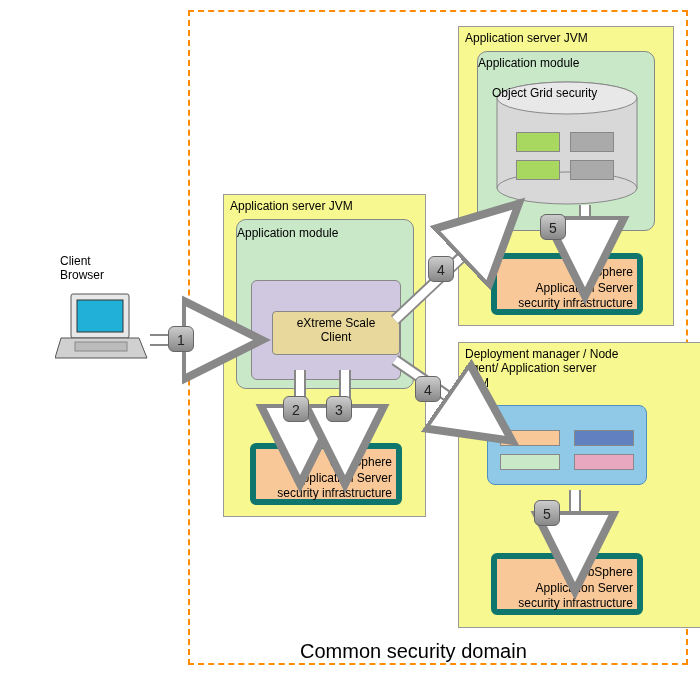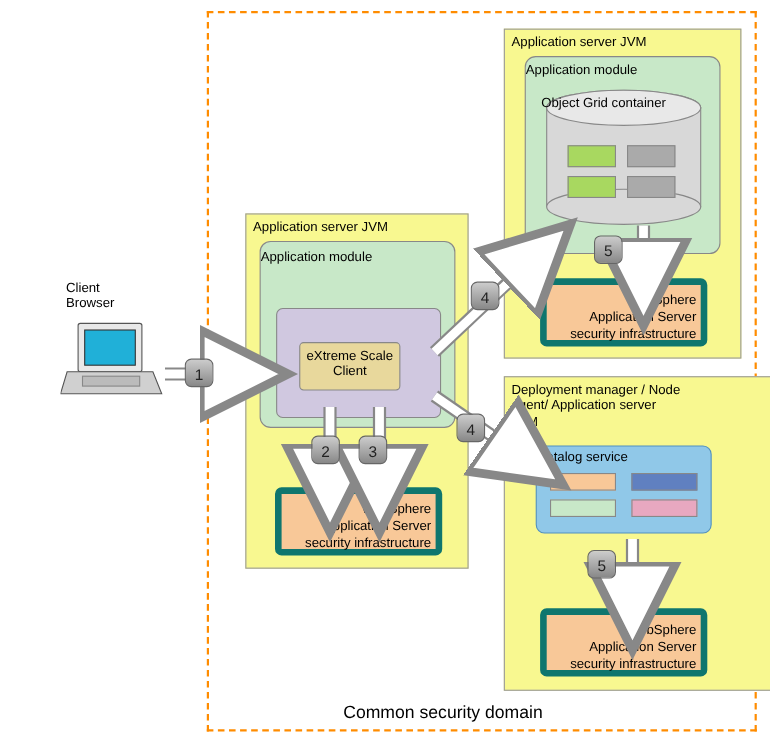--- a/index.html
+++ b/index.html
@@ -92,74 +92,73 @@
   <path d="M395,360 L466,409" stroke="#fff" stroke-width="8" fill="none" marker-end="url(#ah)"></path>
 
   <path d="M585,205 L585,250" stroke="#888" stroke-width="12" fill="none"></path>
   <path d="M585,205 L585,240" stroke="#fff" stroke-width="8" fill="none" marker-end="url(#ah)"></path>
 
   <path d="M575,490 L575,545" stroke="#888" stroke-width="12" fill="none"></path>
   <path d="M575,490 L575,535" stroke="#fff" stroke-width="8" fill="none" marker-end="url(#ah)"></path>
 </svg>
 
 <div class="abs domain-border" style="left:188px; top:10px; width:500px; height:655px;"></div>
-<div class="txt" style="left:312px; top:640px; font-size:16px;">Common security domain</div>
+<div class="txt" style="left:300px; top:640px; font-size:20px;">Common security domain</div>
 
 <div class="txt center" style="left:60px; top:254px; width:80px; white-space:pre-line;">Client
 Browser</div>
 <svg class="abs" style="left:55px; top:290px; width:95px; height:80px;">
   <rect x="16" y="4" width="58" height="44" fill="#e8e8e8" stroke="#555" rx="2"></rect>
   <rect x="22" y="10" width="46" height="32" fill="#20b0d8" stroke="#333"></rect>
   <path d="M6,48 L84,48 L92,68 L0,68 Z" fill="#d0d0d0" stroke="#555"></path>
   <rect x="20" y="52" width="52" height="9" fill="#bbb" stroke="#888"></rect>
 </svg>
 
 <div class="abs jvm-box" style="left:223px; top:194px; width:203px; height:323px;">
   <div class="txt" style="left:6px; top:4px;">Application server JVM</div>
   <div class="abs app-module" style="left:12px; top:24px; width:178px; height:170px;">
     <div class="txt center" style="left:0; top:6px; width:100%;">Application module</div>
     <div class="abs servlet-box" style="left:14px; top:60px; width:150px; height:100px;">
-      <div class="abs client-box" style="left:20px; top:30px; width:92px; height:44px; white-space:pre-line;">eXtreme Scale
+      <div class="abs client-box" style="left:20px; top:30px; width:128px; height:44px; white-space:pre-line;">eXtreme Scale
 Client</div>
     </div>
   </div>
   <div class="abs was-box" style="left:26px; top:248px; width:152px; height:62px; white-space:pre-line;">WebSphere
 Application Server
 security infrastructure</div>
 </div>
 
 <div class="abs jvm-box" style="left:458px; top:26px; width:216px; height:300px;">
   <div class="txt" style="left:6px; top:4px;">Application server JVM</div>
   <div class="abs app-module" style="left:18px; top:24px; width:178px; height:180px;">
     <div class="txt center" style="left:0; top:4px; width:100%;">Application module</div>
 
     <svg class="abs" style="left:14px; top:26px; width:150px; height:130px;">
       <ellipse cx="75" cy="20" rx="70" ry="16" fill="#d8d8d8" stroke="#888"></ellipse>
       <rect x="5" y="20" width="140" height="90" fill="#d8d8d8" stroke="#888"></rect>
       <ellipse cx="75" cy="110" rx="70" ry="16" fill="#d8d8d8" stroke="#888"></ellipse>
       <ellipse cx="75" cy="20" rx="70" ry="16" fill="#e8e8e8" stroke="#888"></ellipse>
     </svg>
-    <div class="txt center" style="left:14px; top:34px; width:150px;">Object Grid container</div>
+    <div class="txt center" style="left:14px; top:34px; width:150px;">Object Grid security</div>
 
     <div class="abs mini-rect" style="left:38px; top:80px; width:44px; height:20px; background:#a8d860;"></div>
     <div class="abs mini-rect" style="left:92px; top:80px; width:44px; height:20px; background:#aaa;"></div>
     <div class="abs mini-rect" style="left:38px; top:108px; width:44px; height:20px; background:#a8d860;"></div>
     <div class="abs mini-rect" style="left:92px; top:108px; width:44px; height:20px; background:#aaa;"></div>
   </div>
   <div class="abs was-box" style="left:32px; top:226px; width:152px; height:62px; white-space:pre-line;">WebSphere
 Application Server
 security infrastructure</div>
 </div>
 
 <div class="abs jvm-box" style="left:458px; top:342px; width:248px; height:286px;">
   <div class="txt" style="left:6px; top:4px; width:200px; white-space:pre-line; line-height:1.2;">Deployment manager / Node
 agent/ Application server
 JVM</div>
   <div class="abs catalog-box" style="left:28px; top:62px; width:160px; height:80px;">
-    <div class="txt center" style="left:0; top:2px; width:100%;">Catalog service</div>
     <div class="abs mini-rect" style="left:12px; top:24px; width:60px; height:16px; background:#f8c898;"></div>
     <div class="abs mini-rect" style="left:86px; top:24px; width:60px; height:16px; background:#6080c0;"></div>
     <div class="abs mini-rect" style="left:12px; top:48px; width:60px; height:16px; background:#c8e8c8;"></div>
     <div class="abs mini-rect" style="left:86px; top:48px; width:60px; height:16px; background:#e8a8c0;"></div>
   </div>
   <div class="abs was-box" style="left:32px; top:210px; width:152px; height:62px; white-space:pre-line;">WebSphere
 Application Server
 security infrastructure</div>
 </div>
 

